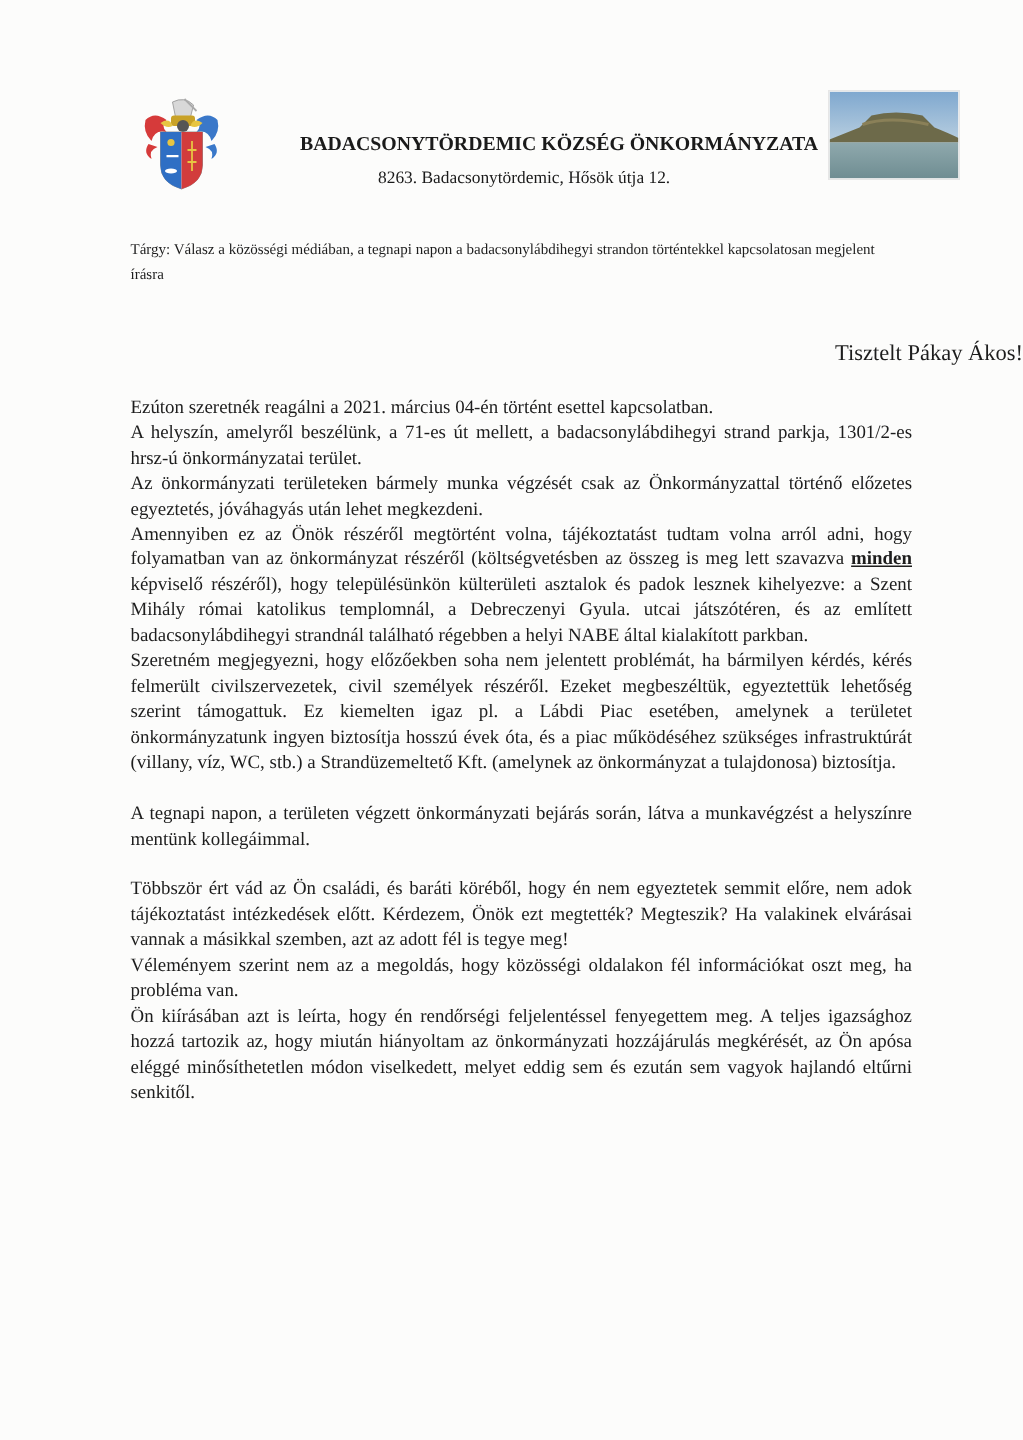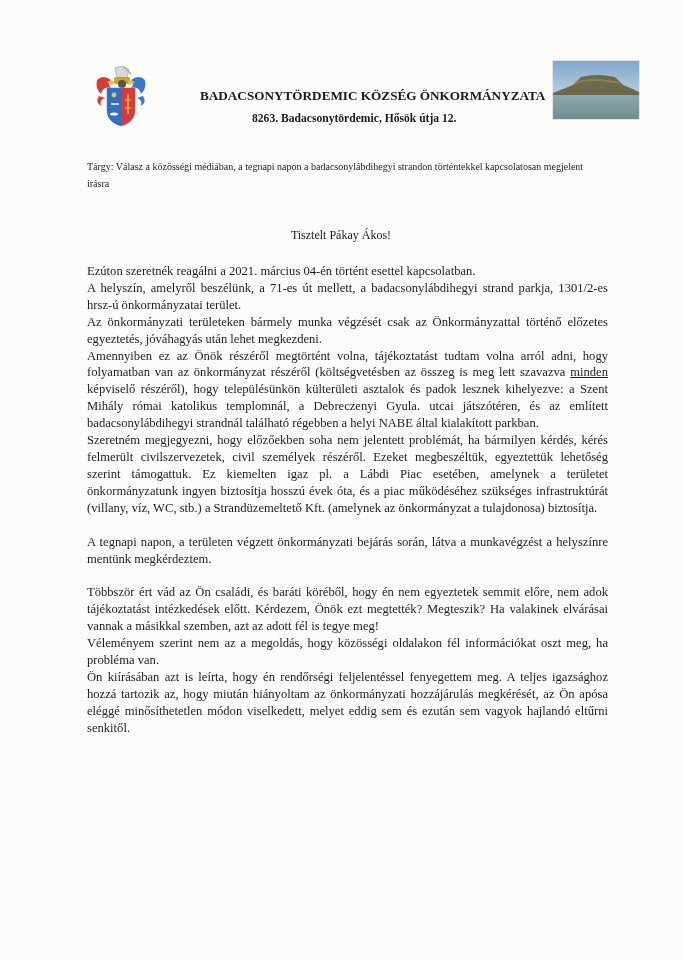--- a/index.html
+++ b/index.html
@@ -13,37 +13,37 @@
     .page { position: absolute; left: 0; top: 0; width: 682px; height: 960px; background: #fcfcfb; }
     .crest { position: absolute; left: 93px; top: 64px; width: 56px; height: 64px; }
     .photo { position: absolute; left: 552px; top: 60px; width: 86px; height: 58px; border: 1px solid #e6e6e6; overflow: hidden; }
     .header-title {
       position: absolute; left: 200px; top: 88px;
       font-weight: bold; font-size: 13.2px; letter-spacing: 0px;
       color: #1a1a1a; white-space: nowrap;
     }
     .header-address {
       position: absolute; left: 252px; top: 112px;
-      font-weight: bold; font-size: 11.6px; color: #1a1a1a; white-space: nowrap;
+      font-weight: normal; font-size: 11.6px; color: #1a1a1a; white-space: nowrap;
     }
     .subject {
       position: absolute; left: 87px; top: 158px; width: 500px;
       font-size: 10px; line-height: 17px;
     }
     .salutation {
-      position: absolute; left: 0; width: 682px; top: 228px; text-align: center;
-      font-size: 12px;
+      position: absolute; left: 0; width: 682px; top: 228px; text-align: right;
+      font-size: 15px;
     }
     .body {
       position: absolute; left: 87px; top: 263px; width: 521px;
       font-size: 12.6px; line-height: 16.9px; text-align: justify;
     }
     .body p { margin: 0; }
     .body .gap { height: 17px; }
-    .underline { text-decoration: underline; }
+    .underline { text-decoration: underline; font-weight: bold; }
   </style>
 </head>
 <body>
 
 <div class="page">
 
   <div class="crest">
     <svg width="56" height="64" viewBox="0 0 56 64">
 
       <path d="M22 4 Q30 0 36 6 L34 14 L24 14 Z" fill="#d8d8d8" stroke="#9a9a9a" stroke-width="0.6"></path>
@@ -98,19 +98,19 @@
 
   <div class="salutation">Tisztelt Pákay Ákos!</div>
 
   <div class="body">
     <p>Ezúton szeretnék reagálni a 2021. március 04-én történt esettel kapcsolatban.</p>
     <p>A helyszín, amelyről beszélünk, a 71-es út mellett, a badacsonylábdihegyi strand parkja, 1301/2-es hrsz-ú önkormányzatai terület.</p>
     <p>Az önkormányzati területeken bármely munka végzését csak az Önkormányzattal történő előzetes egyeztetés, jóváhagyás után lehet megkezdeni.</p>
     <p><span>Amennyiben ez az Önök részéről megtörtént volna, tájékoztatást tudtam volna arról adni, hogy folyamatban van az önkormányzat részéről (költségvetésben az összeg is meg lett szavazva </span><span class="underline">minden</span><span> képviselő részéről), hogy településünkön külterületi asztalok és padok lesznek kihelyezve: a Szent Mihály római katolikus templomnál, a Debreczenyi Gyula. utcai játszótéren, és az említett badacsonylábdihegyi strandnál található régebben a helyi NABE által kialakított parkban.</span></p>
     <p>Szeretném megjegyezni, hogy előzőekben soha nem jelentett problémát, ha bármilyen kérdés, kérés felmerült civilszervezetek, civil személyek részéről. Ezeket megbeszéltük, egyeztettük lehetőség szerint támogattuk. Ez kiemelten igaz pl. a Lábdi Piac esetében, amelynek a területet önkormányzatunk ingyen biztosítja hosszú évek óta, és a piac működéséhez szükséges infrastruktúrát (villany, víz, WC, stb.) a Strandüzemeltető Kft. (amelynek az önkormányzat a tulajdonosa) biztosítja.</p>
     <div class="gap"></div>
-    <p>A tegnapi napon, a területen végzett önkormányzati bejárás során, látva a munkavégzést a helyszínre mentünk megkérdeztem.</p>
+    <p>A tegnapi napon, a területen végzett önkormányzati bejárás során, látva a munkavégzést a helyszínre mentünk kollegáimmal.</p>
     <div class="gap"></div>
     <p>Többször ért vád az Ön családi, és baráti köréből, hogy én nem egyeztetek semmit előre, nem adok tájékoztatást intézkedések előtt. Kérdezem, Önök ezt megtették? Megteszik? Ha valakinek elvárásai vannak a másikkal szemben, azt az adott fél is tegye meg!</p>
     <p>Véleményem szerint nem az a megoldás, hogy közösségi oldalakon fél információkat oszt meg, ha probléma van.</p>
     <p>Ön kiírásában azt is leírta, hogy én rendőrségi feljelentéssel fenyegettem meg. A teljes igazsághoz hozzá tartozik az, hogy miután hiányoltam az önkormányzati hozzájárulás megkérését, az Ön apósa eléggé minősíthetetlen módon viselkedett, melyet eddig sem és ezután sem vagyok hajlandó eltűrni senkitől.</p>
   </div>
 </div>
 
 </body></html>

